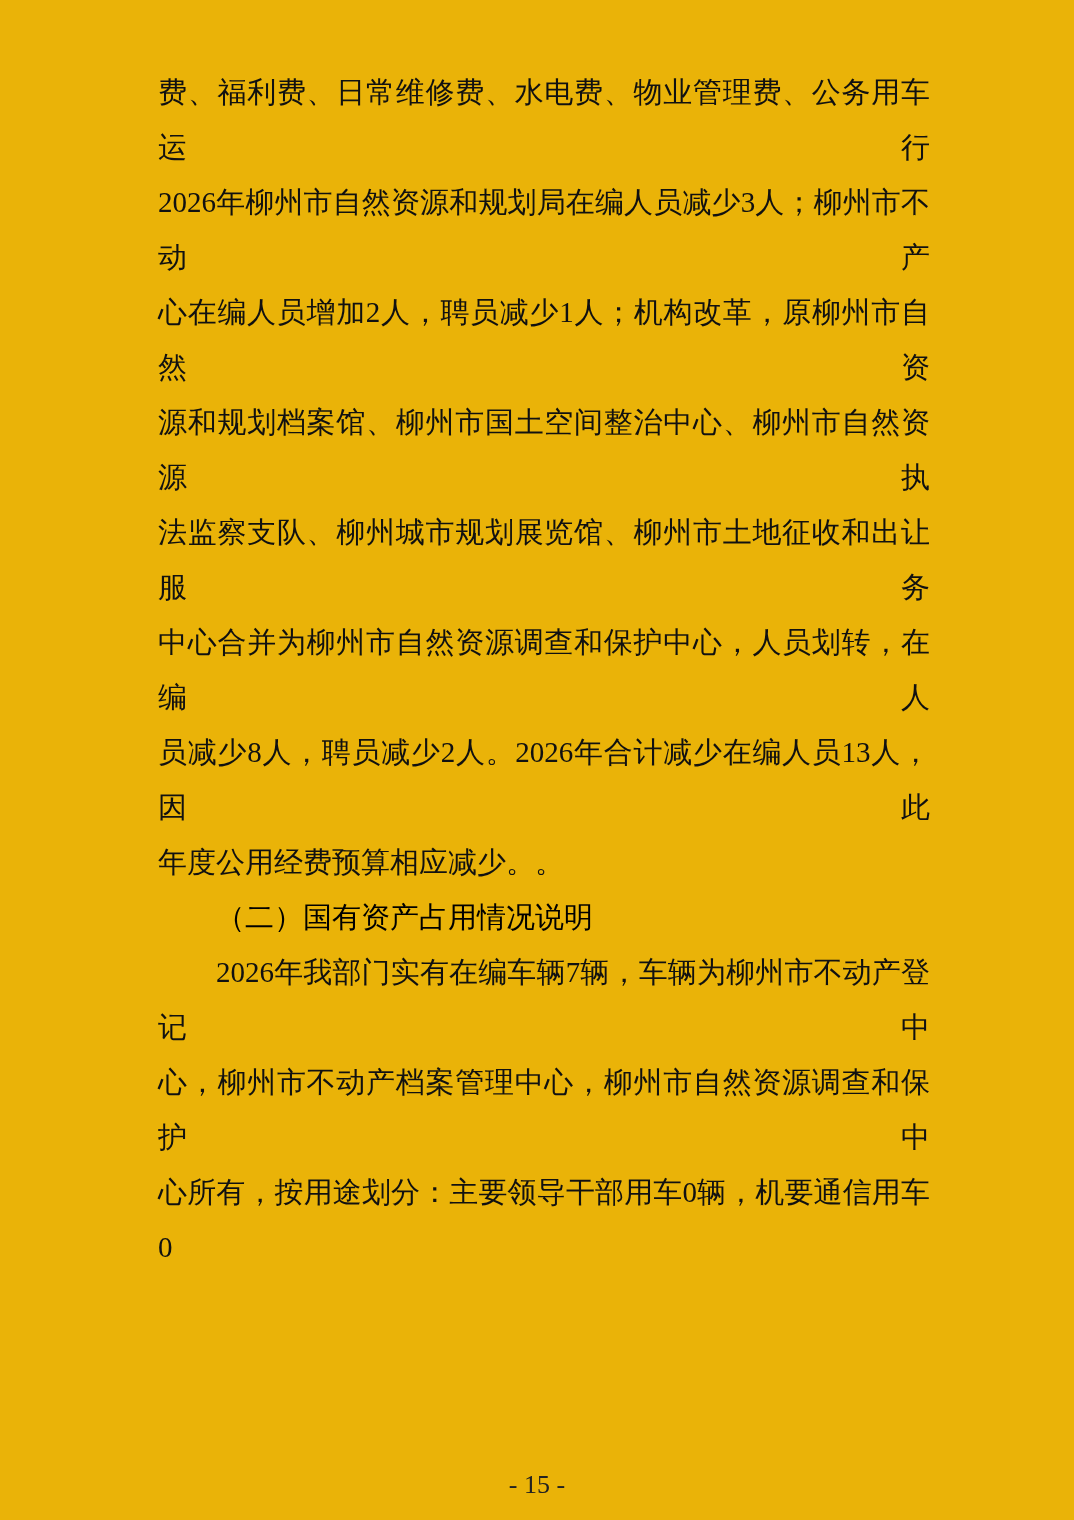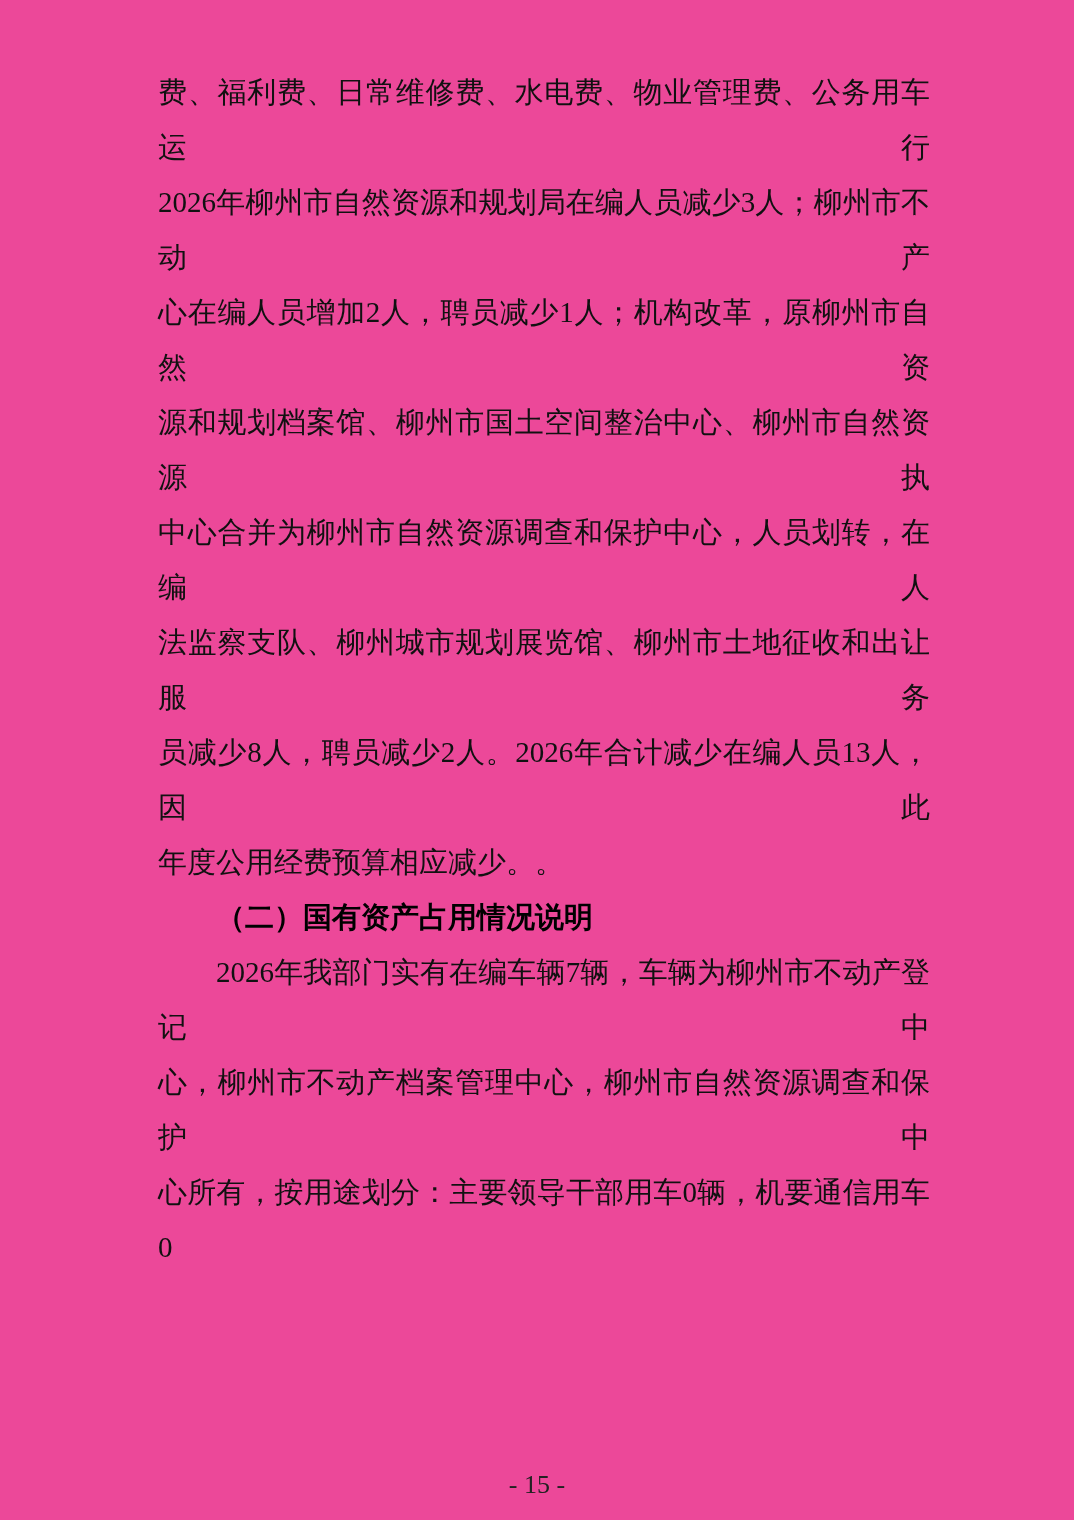--- a/index.html
+++ b/index.html
@@ -4,21 +4,21 @@
 <style>
   html, body {
     margin: 0;
     padding: 0;
     background: #ffffff;
   }
   .page {
     position: relative;
     width: 1074px;
     height: 1520px;
-    background: #ec4899;
+    background: #eab308;
     overflow: hidden;
   }
   .content {
     position: absolute;
     left: 158px;
     top: 65px;
     width: 772px;
     color: #111111;
     font-family: "Liberation Serif", "DejaVu Serif", serif;
     font-size: 29px;
@@ -38,21 +38,21 @@
     text-align: center;
     text-align-last: left;
   }
   .indent {
     text-indent: 2em;
   }
   .heading {
     margin: 0;
     font-size: 29px;
     line-height: 55px;
-    font-weight: bold;
+    font-weight: normal;
     text-indent: 2em;
     color: #000000;
   }
   .footer {
     position: absolute;
     left: 0;
     right: 0;
     top: 1470px;
     text-align: center;
     color: #222222;
@@ -65,22 +65,22 @@
 <body>
 
 <div class="page">
   <div class="content">
 
     <div class="para">
       <div class="line just">费、福利费、日常维修费、水电费、物业管理费、公务用车运行</div>
       <div class="line just">2026年柳州市自然资源和规划局在编人员减少3人；柳州市不动产</div>
       <div class="line just">心在编人员增加2人，聘员减少1人；机构改革，原柳州市自然资</div>
       <div class="line just">源和规划档案馆、柳州市国土空间整治中心、柳州市自然资源执</div>
+      <div class="line just">法监察支队、柳州城市规划展览馆、柳州市土地征收和出让服务</div>
       <div class="line just">中心合并为柳州市自然资源调查和保护中心，人员划转，在编人</div>
-      <div class="line just">法监察支队、柳州城市规划展览馆、柳州市土地征收和出让服务</div>
       <div class="line just">员减少8人，聘员减少2人。2026年合计减少在编人员13人，因此</div>
       <div class="line last">年度公用经费预算相应减少。。</div>
     </div>
 
     <h2 class="heading">（二）国有资产占用情况说明</h2>
 
     <div class="para">
       <div class="line just indent">2026年我部门实有在编车辆7辆，车辆为柳州市不动产登记中</div>
       <div class="line just">心，柳州市不动产档案管理中心，柳州市自然资源调查和保护中</div>
       <div class="line just">心所有，按用途划分：主要领导干部用车0辆，机要通信用车0</div>

